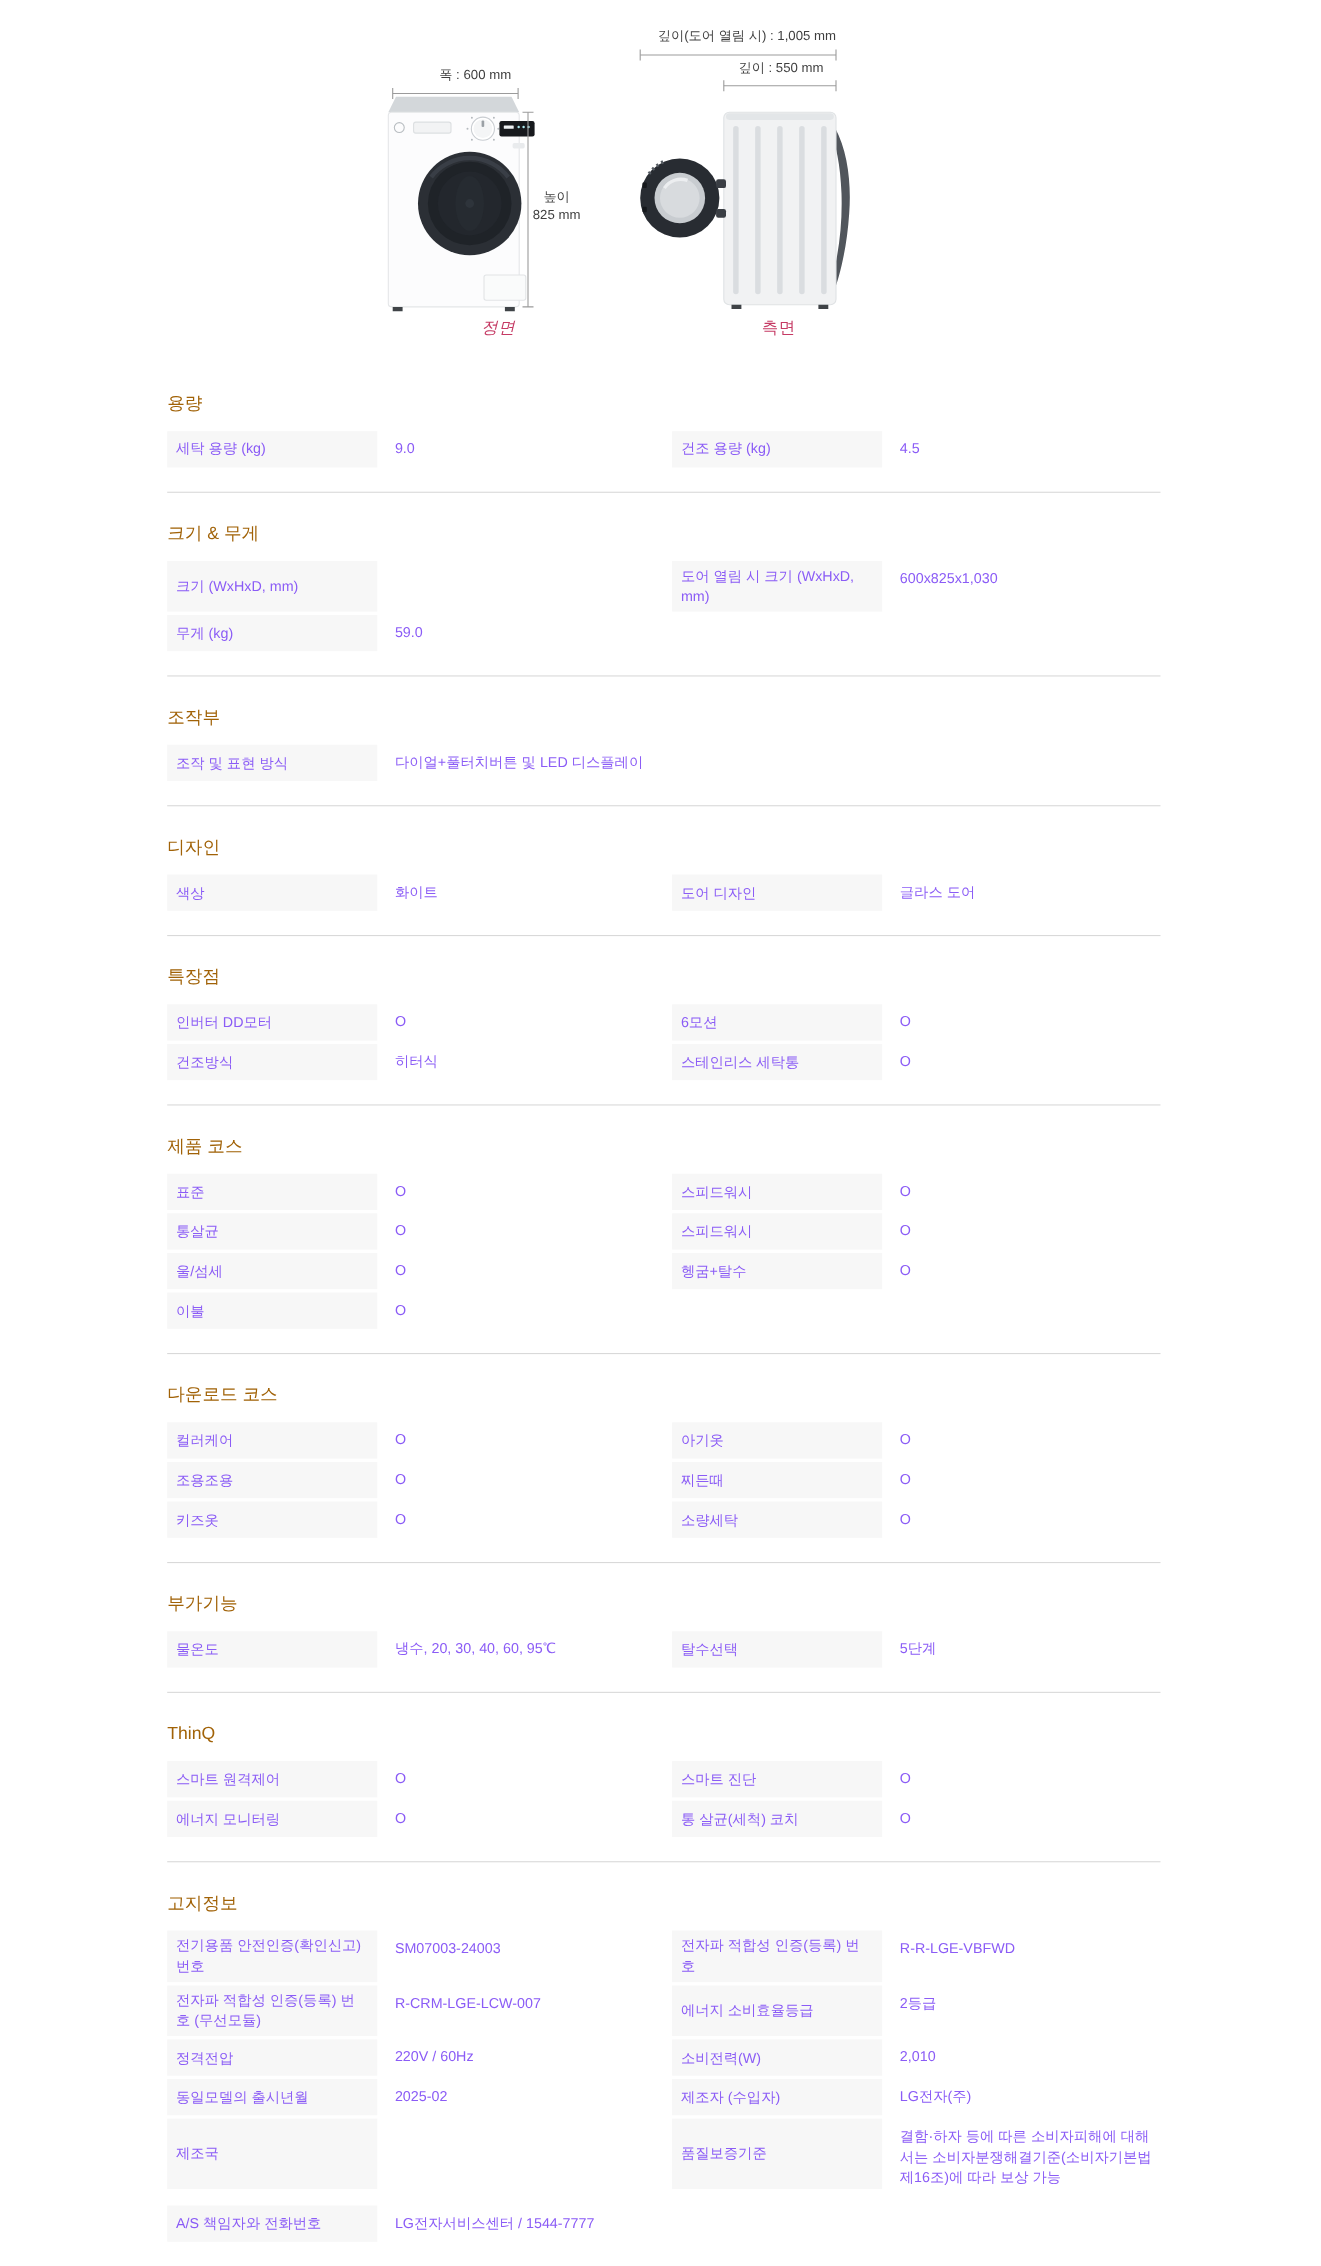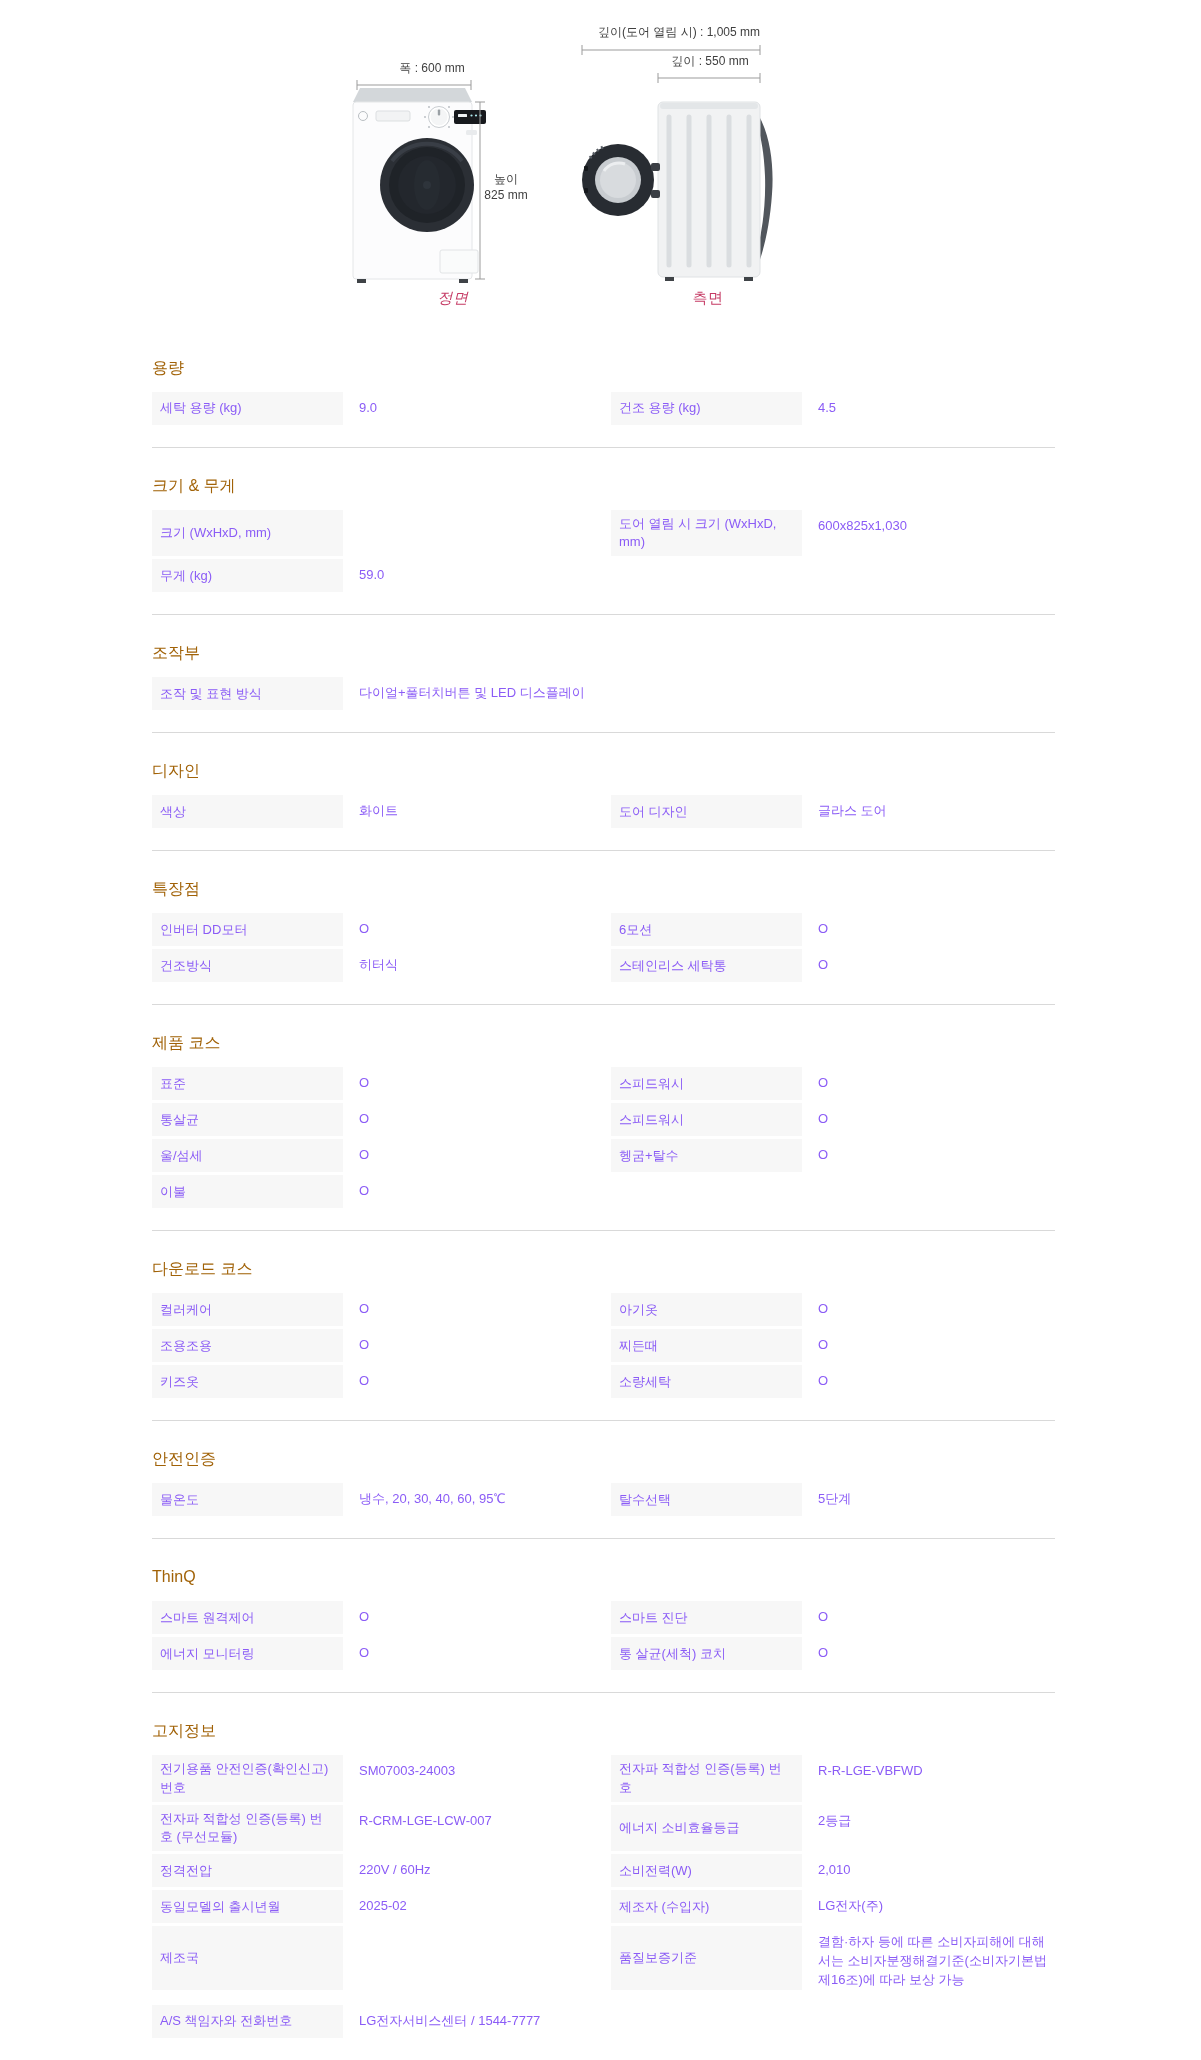--- a/index.html
+++ b/index.html
@@ -288,21 +288,21 @@
           </div>
           <div class="pair">
             <div class="cell">소량세탁</div>
             <div class="val">O</div>
           </div>
         </div>
       </div>
       <hr class="sec-divider">
     </section>
     <section class="spec-section">
-      <h3 class="sec-title">안전인증</h3>
+      <h3 class="sec-title">부가기능</h3>
       <div class="sec-rows">
         <div class="spec-row">
           <div class="pair">
             <div class="cell">물온도</div>
             <div class="val">냉수, 20, 30, 40, 60, 95℃</div>
           </div>
           <div class="pair">
             <div class="cell">탈수선택</div>
             <div class="val">5단계</div>
           </div>

